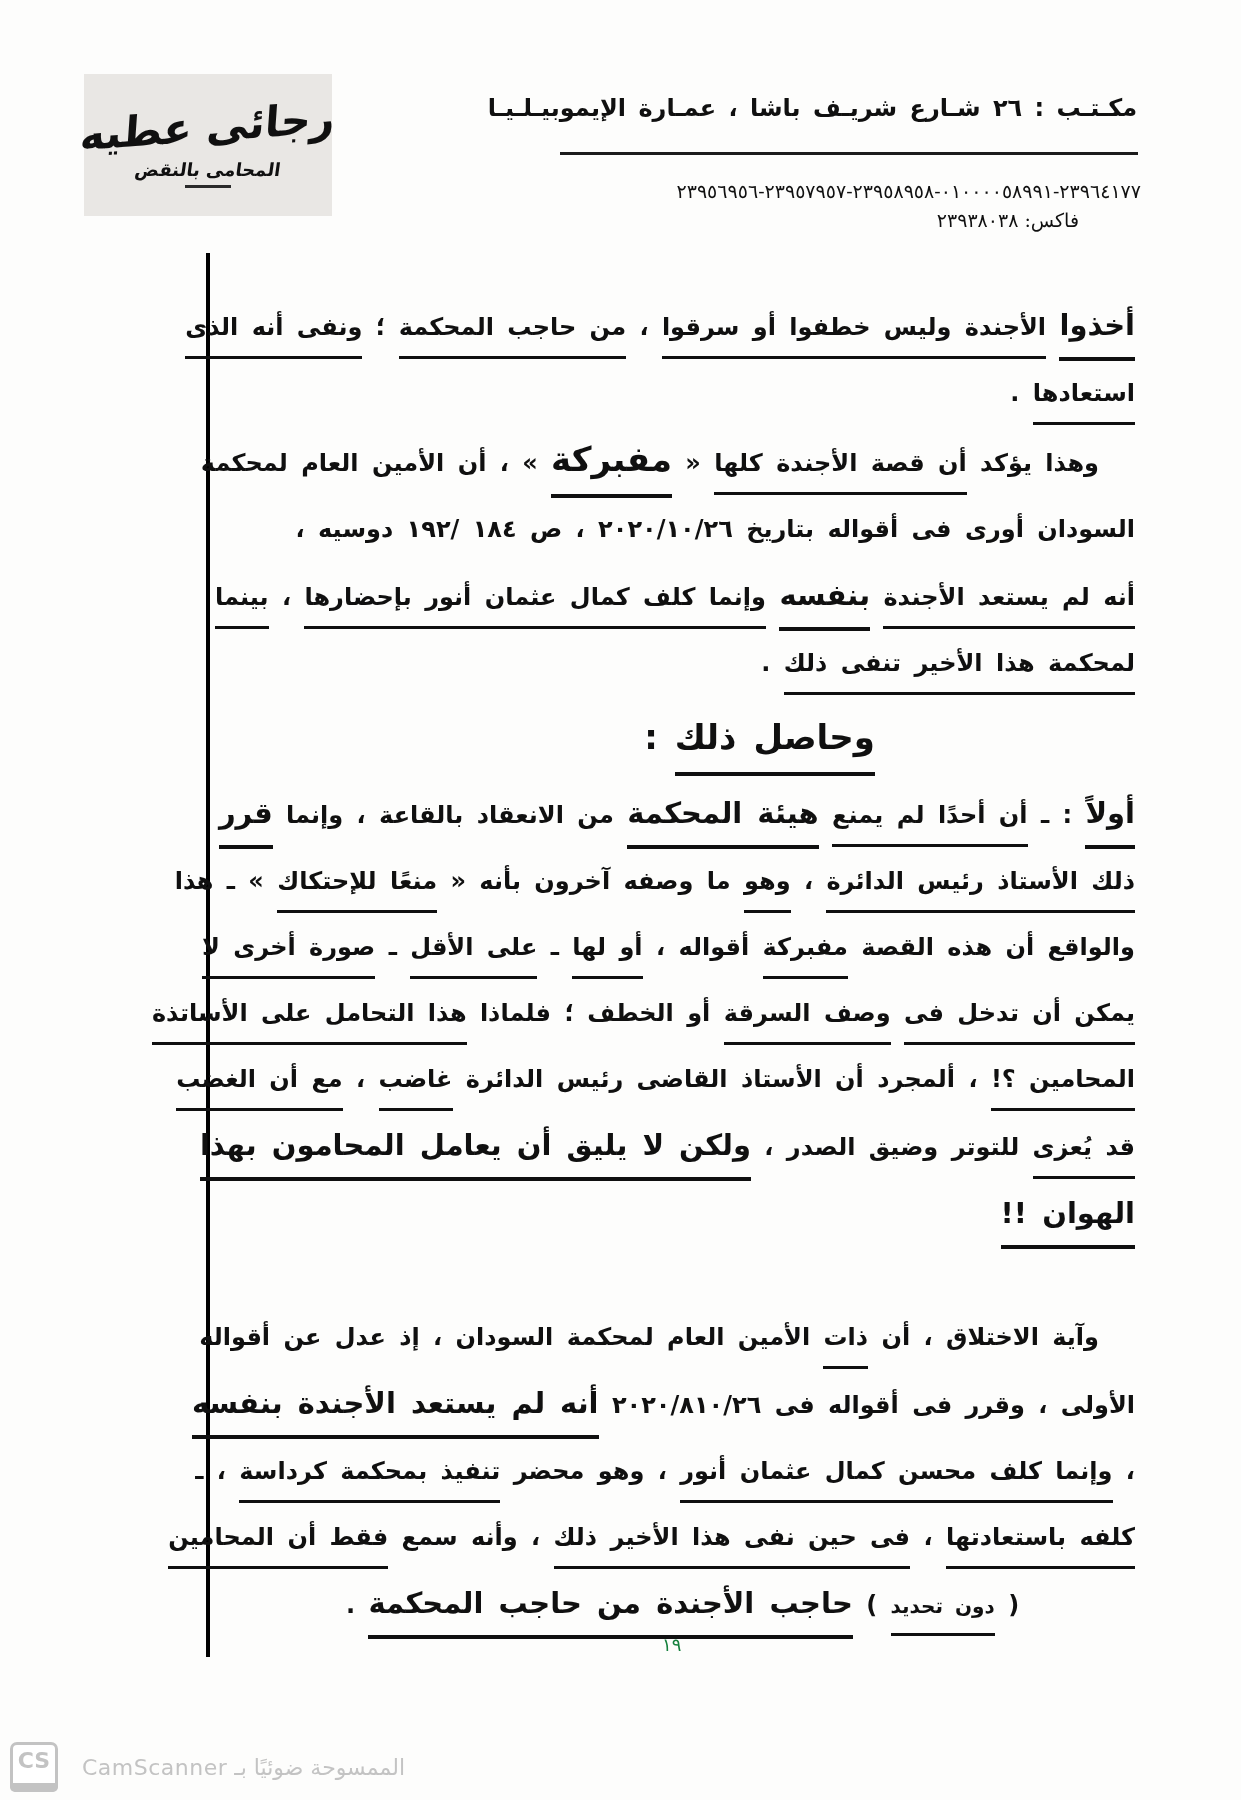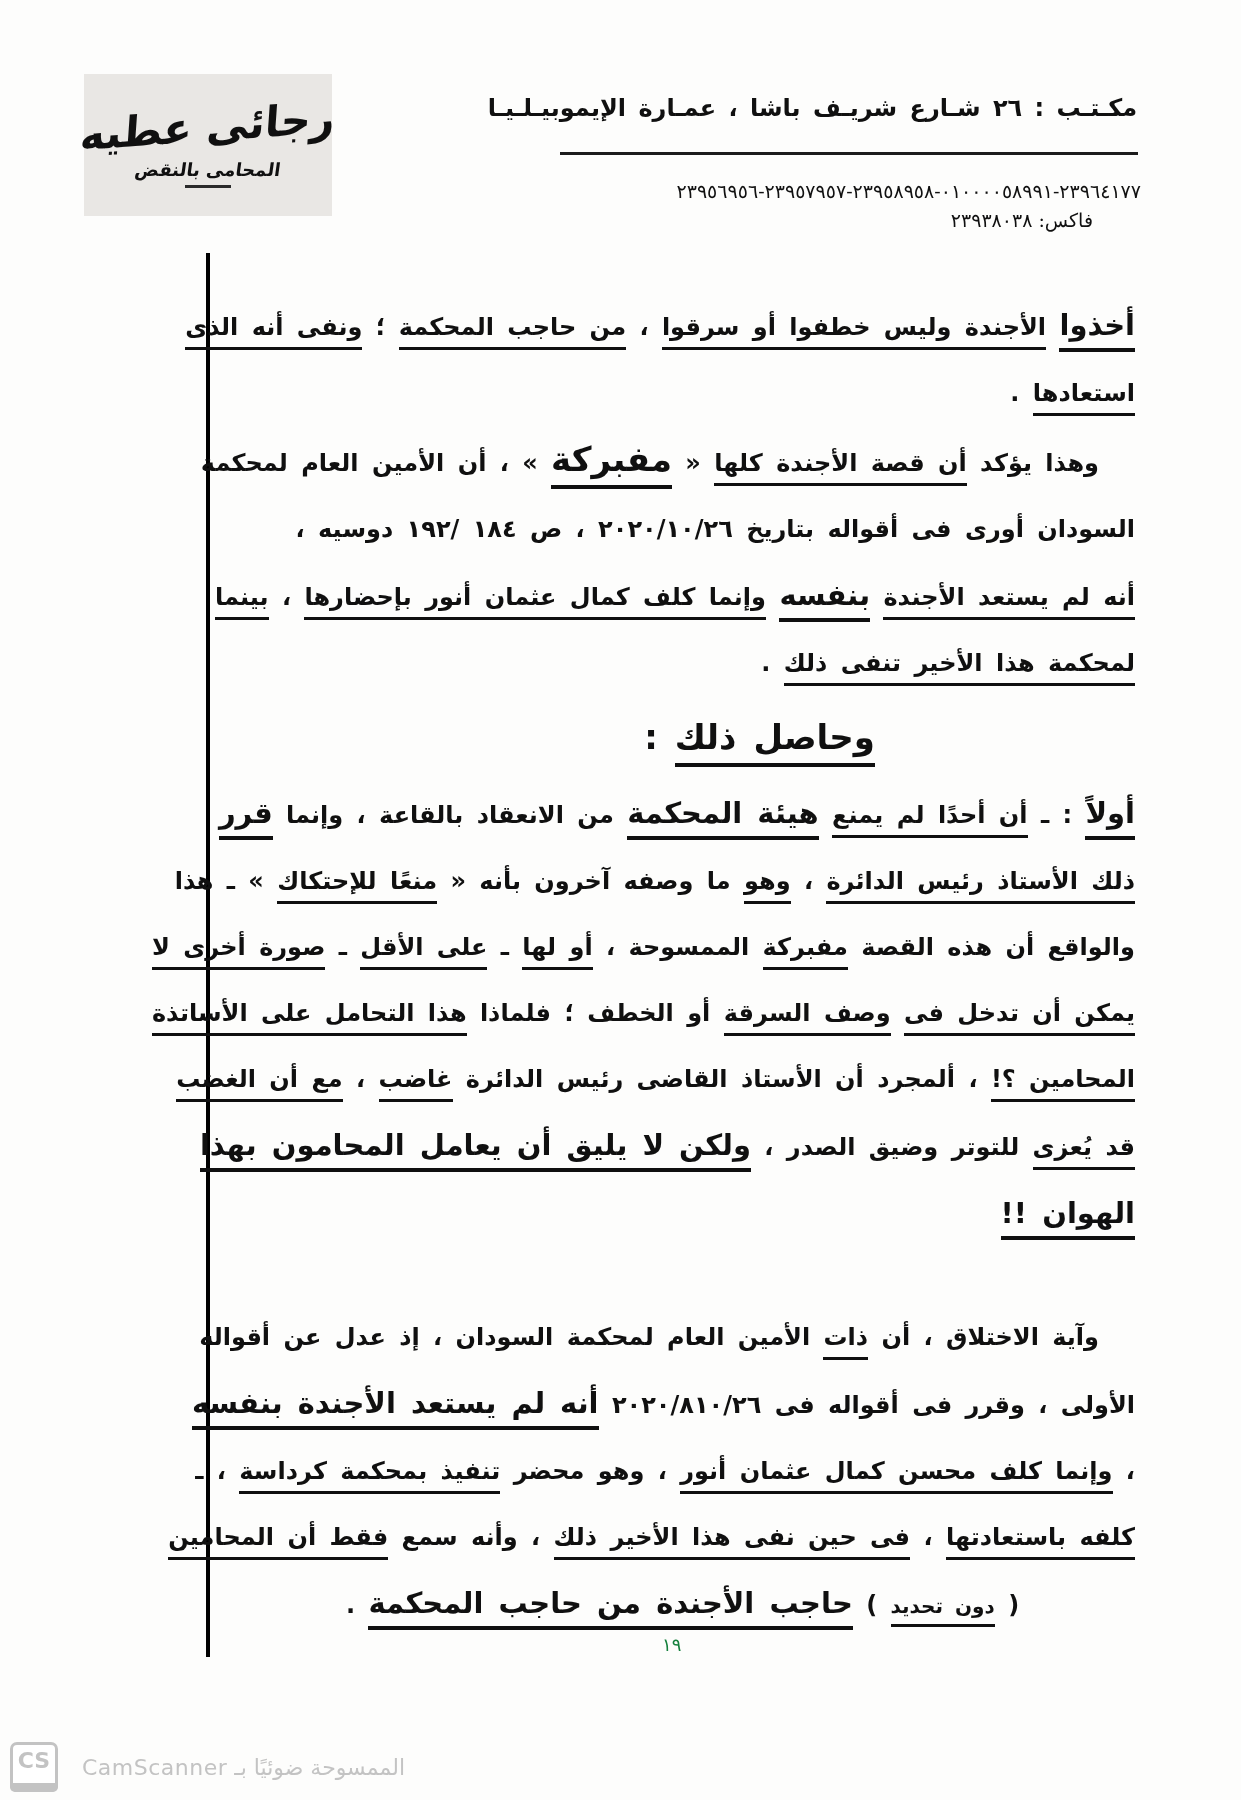--- a/index.html
+++ b/index.html
@@ -33,21 +33,21 @@
   .header-rule {
     position:absolute; top:152px; left:560px; width:578px; height:3px;
     background:#1c1c1c;
   }
   .phones-line {
     position:absolute; top:180px; right:100px; direction:ltr;
     font-family:"DejaVu Serif", serif; font-size:19px; letter-spacing:1px;
     white-space:nowrap;
   }
   .fax-line {
-    position:absolute; top:209px; right:148px; direction:rtl;
+    position:absolute; top:209px; right:162px; direction:rtl;
     font-family:"DejaVu Serif", serif; font-size:19px; white-space:nowrap;
   }
 
   
   .vline {
     position:absolute; left:206px; top:253px; width:4px; height:1404px;
     background:#000;
   }
 
   
@@ -55,21 +55,21 @@
     position:absolute; top:292px; right:106px; left:230px;
     direction:rtl; text-align:right;
     font-size:24px; font-weight:bold; word-spacing:5px;
   }
   .bline { min-height:66px; line-height:66px; white-space:nowrap; }
   .bline.heading { padding-right:260px; margin:8px 0 6px; }
   .bline.center  { text-align:center; white-space:nowrap; }
   .bline.gap     { margin-top:56px; }
   .bline.indent  { padding-right:36px; }
 
-  .seg.u  { border-bottom:3px solid currentColor; padding-bottom:6px; }
+  .seg.u  { border-bottom:3px solid currentColor; padding-bottom:15px; }
   .seg.lg { font-size:29px; }
   .seg.xl { font-size:34px; }
   .seg.sm { font-size:20px;margin-top:24px; }
   .seg.lg.u, .seg.xl.u { border-bottom-width:4px; }
   .seg.num { direction:ltr; unicode-bidi:isolate; }
 
   
   .pagenum {
     position:absolute; top:1634px; left:662px;
     font-family:"DejaVu Serif", serif; font-size:18px; color:#15803d;
@@ -114,21 +114,21 @@
   <div class="body-text">
       <div class="bline"><span class="seg u lg">أخذوا</span><span class="seg"> </span><span class="seg u">الأجندة وليس خطفوا أو سرقوا</span><span class="seg"> ، </span><span class="seg u">من حاجب المحكمة</span><span class="seg"> ؛ </span><span class="seg u">ونفى أنه الذى</span></div>
       <div class="bline"><span class="seg u">استعادها</span><span class="seg"> .</span></div>
       <div class="bline indent"><span class="seg">وهذا يؤكد </span><span class="seg u">أن قصة الأجندة كلها</span><span class="seg"> « </span><span class="seg u xl">مفبركة</span><span class="seg"> » ، أن الأمين العام لمحكمة</span></div>
       <div class="bline"><span class="seg">السودان أورى فى أقواله بتاريخ </span><span class="seg num">٢٠٢٠/١٠/٢٦</span><span class="seg"> ، ص ١٨٤ /١٩٢ دوسيه ،</span></div>
       <div class="bline"><span class="seg u">أنه لم يستعد الأجندة</span><span class="seg"> </span><span class="seg u lg">بنفسه</span><span class="seg"> </span><span class="seg u">وإنما كلف كمال عثمان أنور بإحضارها</span><span class="seg"> ، </span><span class="seg u">بينما</span></div>
       <div class="bline"><span class="seg u">لمحكمة هذا الأخير تنفى ذلك</span><span class="seg"> .</span></div>
       <div class="bline heading"><span class="seg u xl">وحاصل ذلك</span><span class="seg xl"> :</span></div>
       <div class="bline"><span class="seg u lg">أولاً</span><span class="seg"> : ـ </span><span class="seg u">أن أحدًا لم يمنع</span><span class="seg"> </span><span class="seg u lg">هيئة المحكمة</span><span class="seg"> من الانعقاد بالقاعة ، وإنما </span><span class="seg u lg">قرر</span></div>
       <div class="bline"><span class="seg u">ذلك الأستاذ رئيس الدائرة</span><span class="seg"> ، </span><span class="seg u">وهو</span><span class="seg"> ما وصفه آخرون بأنه « </span><span class="seg u">منعًا للإحتكاك</span><span class="seg"> » ـ هذا</span></div>
-      <div class="bline"><span class="seg">والواقع أن هذه القصة </span><span class="seg u">مفبركة</span><span class="seg"> الممسوحة ، </span><span class="seg u">أو لها</span><span class="seg"> ـ </span><span class="seg u">على الأقل</span><span class="seg"> ـ </span><span class="seg u">صورة أخرى لا</span></div>
+      <div class="bline"><span class="seg">والواقع أن هذه القصة </span><span class="seg u">مفبركة</span><span class="seg"> أقواله ، </span><span class="seg u">أو لها</span><span class="seg"> ـ </span><span class="seg u">على الأقل</span><span class="seg"> ـ </span><span class="seg u">صورة أخرى لا</span></div>
       <div class="bline"><span class="seg u">يمكن أن تدخل فى</span><span class="seg"> </span><span class="seg u">وصف السرقة</span><span class="seg"> أو الخطف ؛ فلماذا </span><span class="seg u">هذا التحامل على الأساتذة</span></div>
       <div class="bline"><span class="seg u">المحامين ؟!</span><span class="seg"> ، ألمجرد أن الأستاذ القاضى رئيس الدائرة </span><span class="seg u">غاضب</span><span class="seg"> ، </span><span class="seg u">مع أن الغضب</span></div>
       <div class="bline"><span class="seg u">قد يُعزى</span><span class="seg"> للتوتر وضيق الصدر ، </span><span class="seg u lg">ولكن لا يليق أن يعامل المحامون بهذا</span></div>
       <div class="bline"><span class="seg u lg">الهوان !!</span></div>
       <div class="bline indent gap"><span class="seg">وآية الاختلاق ، أن </span><span class="seg u">ذات</span><span class="seg"> الأمين العام لمحكمة السودان ، إذ عدل عن أقواله</span></div>
       <div class="bline"><span class="seg">الأولى ، وقرر فى أقواله فى </span><span class="seg num">٢٠٢٠/٨١٠/٢٦</span><span class="seg"> </span><span class="seg u lg">أنه لم يستعد الأجندة بنفسه</span></div>
       <div class="bline"><span class="seg">، </span><span class="seg u">وإنما كلف محسن كمال عثمان أنور</span><span class="seg"> ، وهو محضر </span><span class="seg u">تنفيذ بمحكمة كرداسة</span><span class="seg"> ، ـ</span></div>
       <div class="bline"><span class="seg u">كلفه باستعادتها</span><span class="seg"> ، </span><span class="seg u">فى حين نفى هذا الأخير ذلك</span><span class="seg"> ، وأنه سمع </span><span class="seg u">فقط أن المحامين</span></div>
       <div class="bline center"><span class="seg">( </span><span class="seg u sm">دون تحديد</span><span class="seg"> ) </span><span class="seg u lg">حاجب الأجندة من حاجب المحكمة</span><span class="seg"> .</span></div>
     </div>

